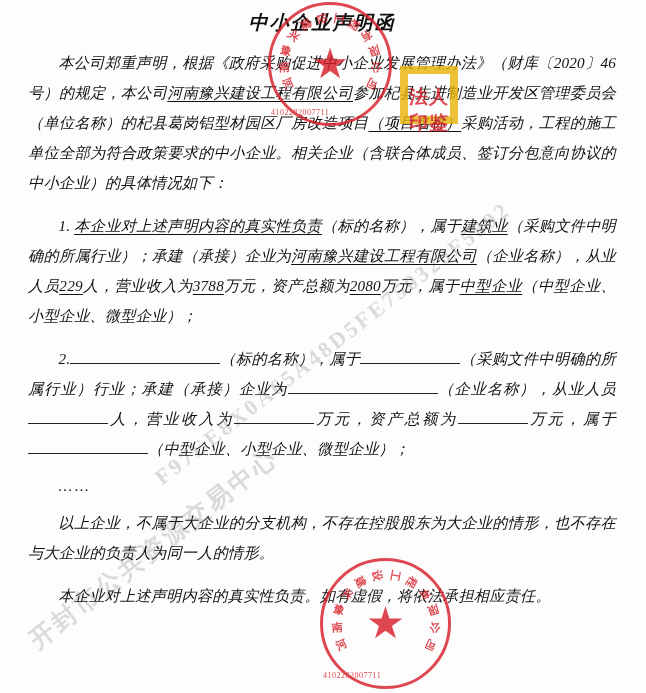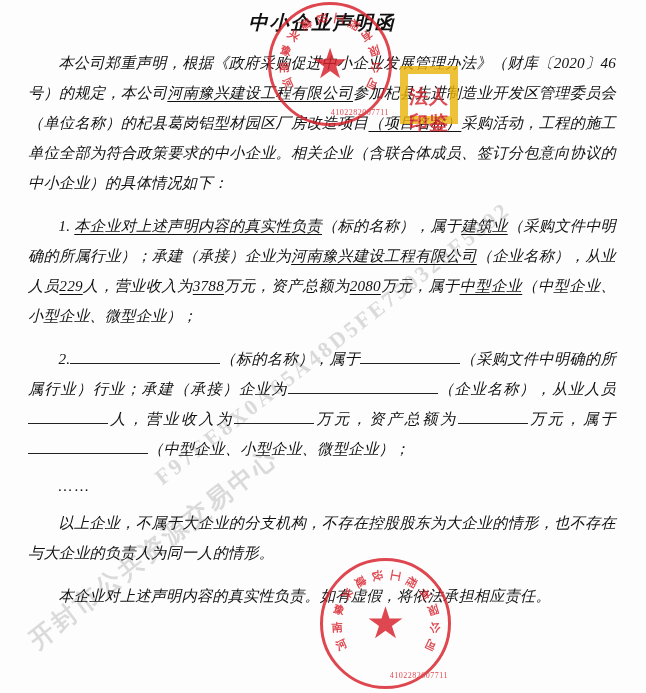--- a/index.html
+++ b/index.html
@@ -92,21 +92,21 @@
     left: 50%;
     top: 50%;
     transform: translate(-50%, -50%);
     color: #d8202a;
     line-height: 1;
   }
   .stamp .bottom-code {
     position: absolute;
     left: 0; right: 0;
     bottom: 6px;
-    text-align: right;
+    text-align: left;
     font-size: 8px;
     letter-spacing: 0.5px;
   }
   #stamp-top {
     left: 268px;
     top: 2px;
     width: 118px;
     height: 118px;
   }
   #stamp-top .star { font-size: 42px; }

